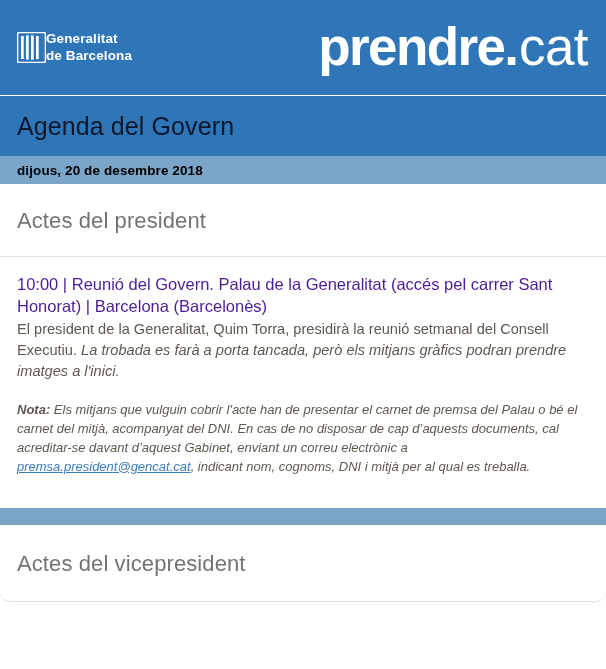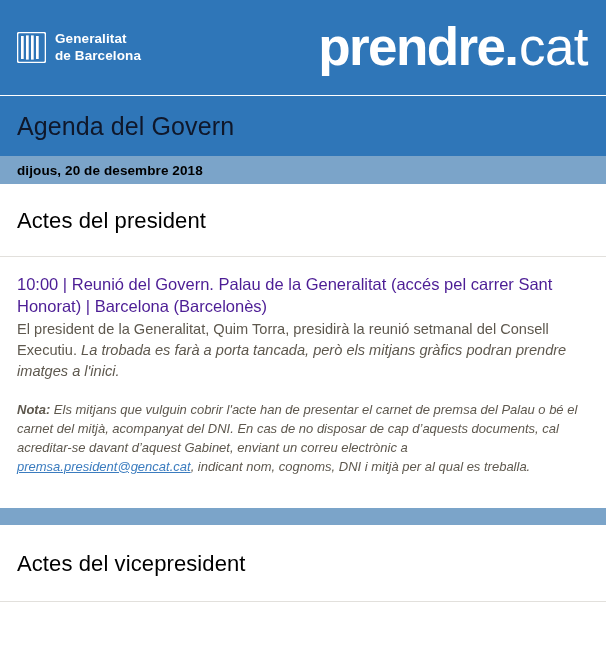--- a/index.html
+++ b/index.html
@@ -32,21 +32,20 @@
     display: flex;
     align-items: center;
     border-bottom: 1px solid #ffffff;
     box-sizing: border-box;
   }
 
   .gencat-logo {
     display: flex;
     align-items: center;
     margin-left: 17px;
-    gap: 9px;
   }
 
   .senyera-mark {
     width: 29px;
     height: 31px;
     position: relative;
     flex: 0 0 auto;
   }
   .senyera-mark svg { display: block; }
 
@@ -124,21 +123,21 @@
   }
 
   .section-heading-block {
     padding: 24px 17px 22px 17px;
     border-bottom: 1px solid #e2e0dc;
     box-sizing: border-box;
   }
   .section-heading {
     font-size: 22px;
     font-weight: normal;
-    color: #000000;
+    color: #737373;
     margin: 0;
     letter-spacing: 0.1px;
   }
 
   
   .event-entry {
     padding: 16px 20px 18px 17px;
     box-sizing: border-box;
   }
 
@@ -183,20 +182,21 @@
   .section-separator {
     height: 17px;
     background: #7ba4c9;
     margin-top: 14px;
   }
 
   
   .section-heading-block.second {
     padding: 26px 17px 24px 17px;
     border-bottom: 1px solid #e2e0dc;
+    border-radius: 10px;
   }
 </style>
 </head>
 <body>
 
 <div class="page">
 
   <div class="brand-header">
 
     <div class="gencat-logo">

